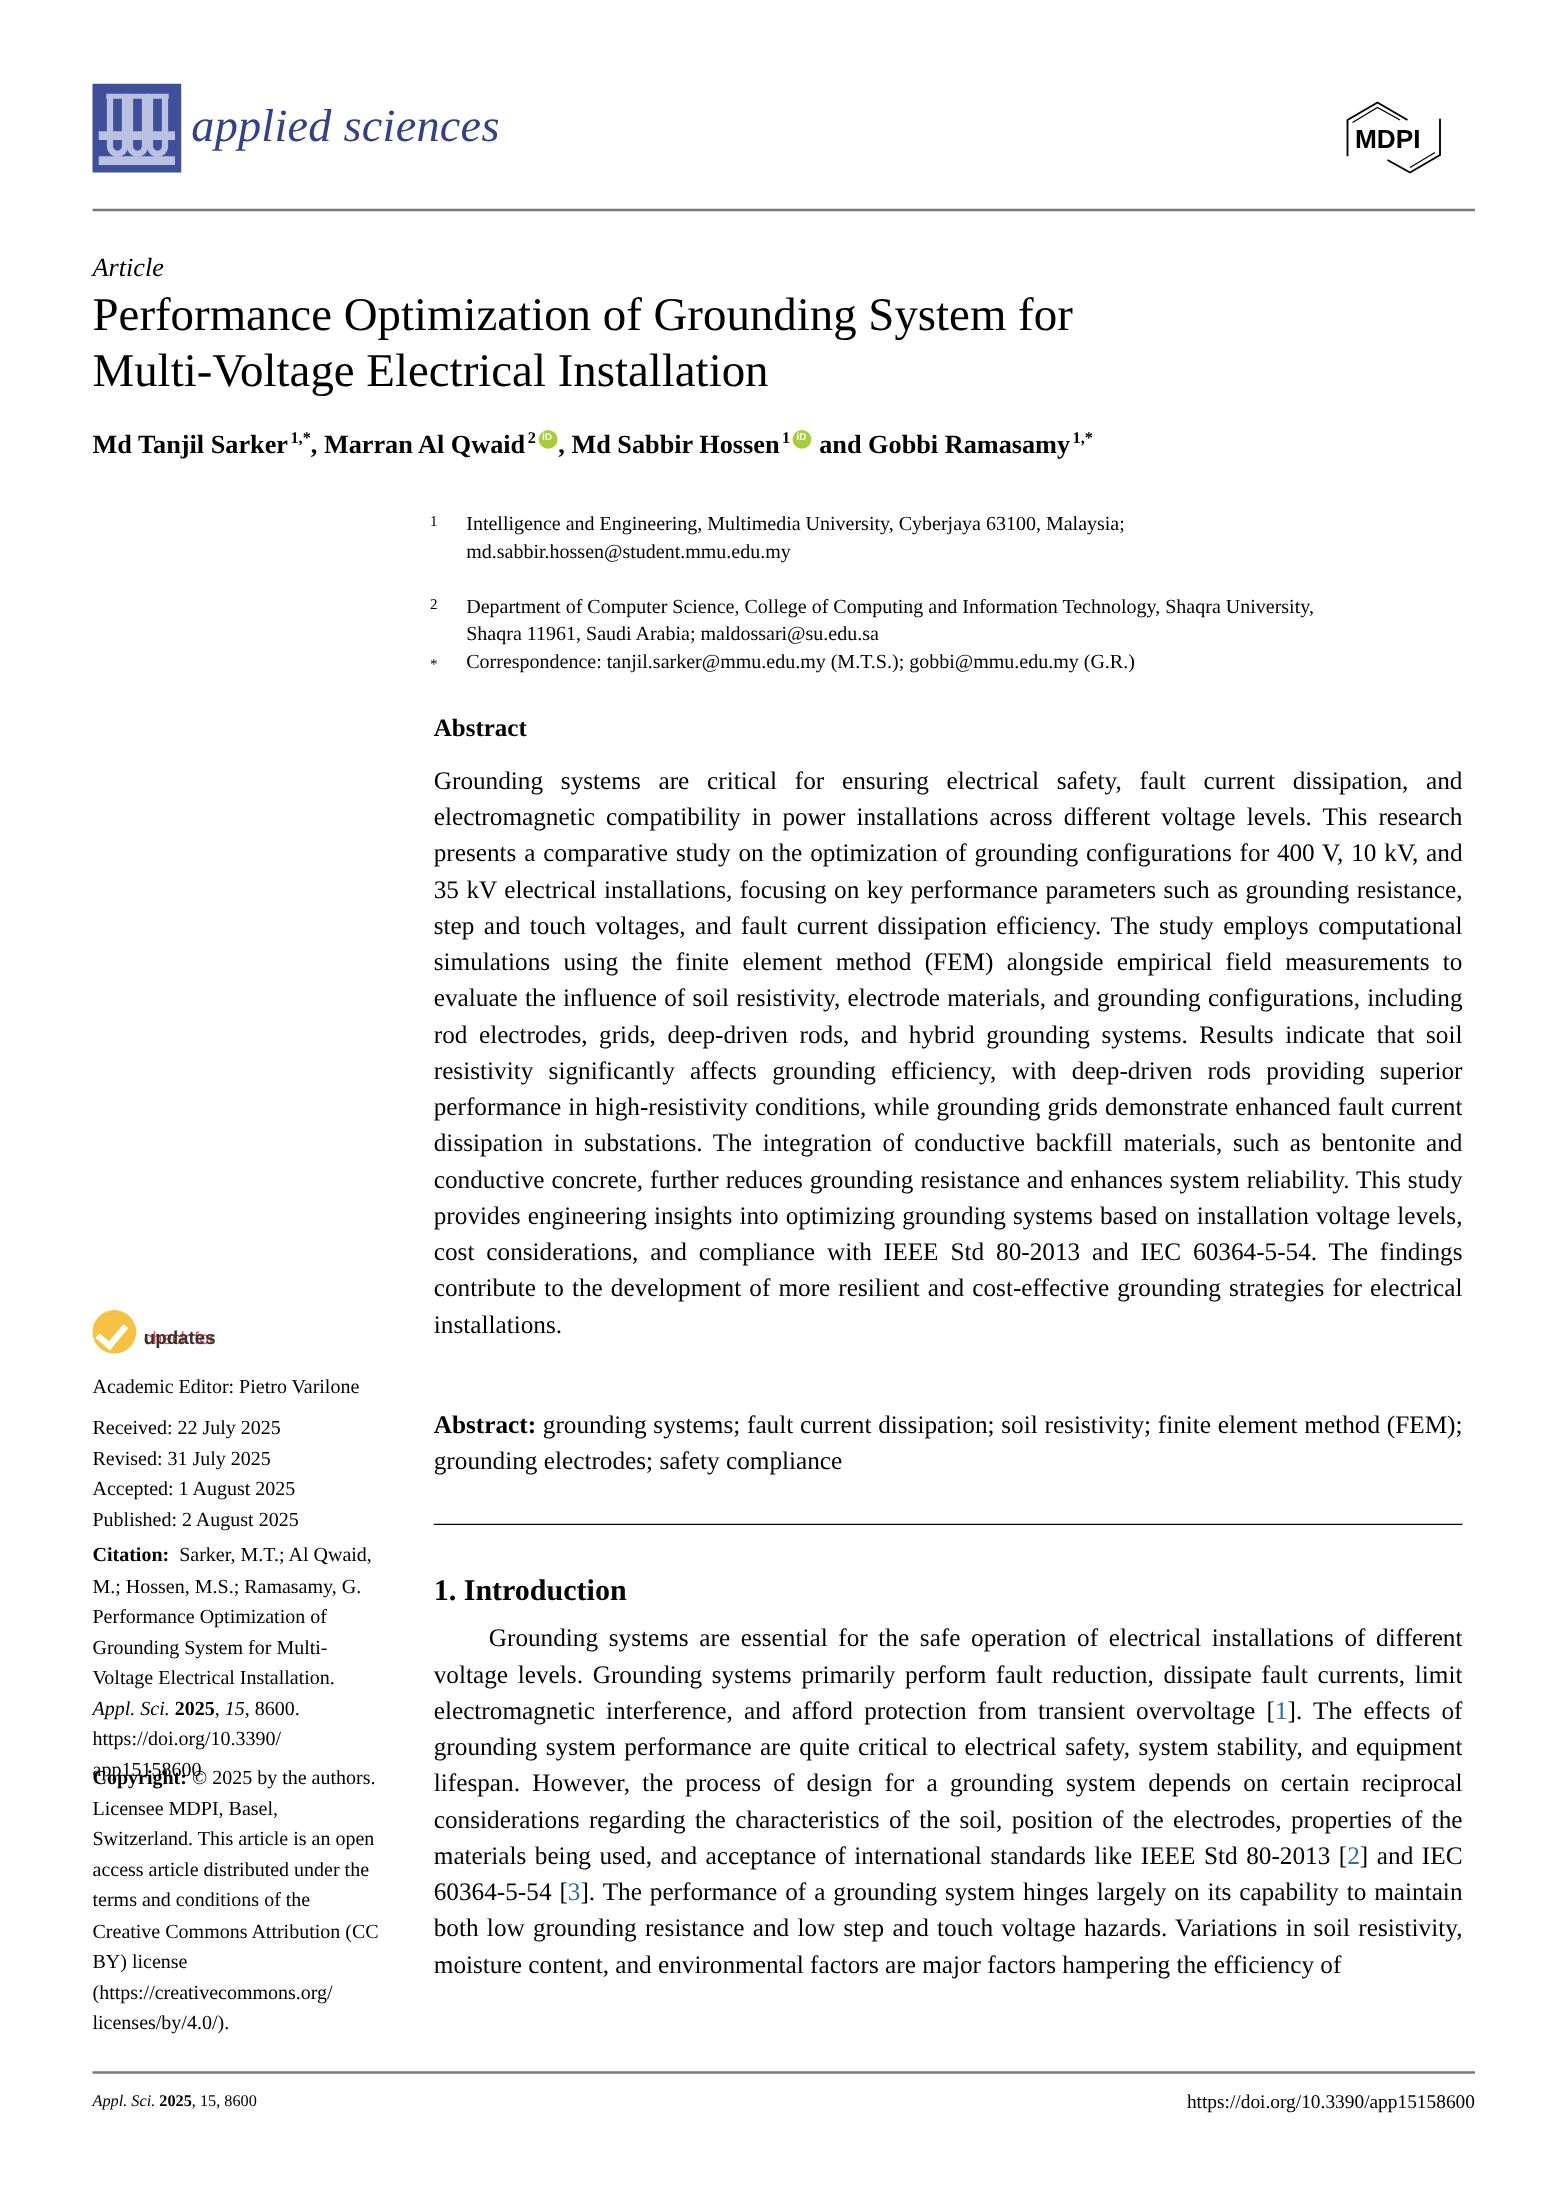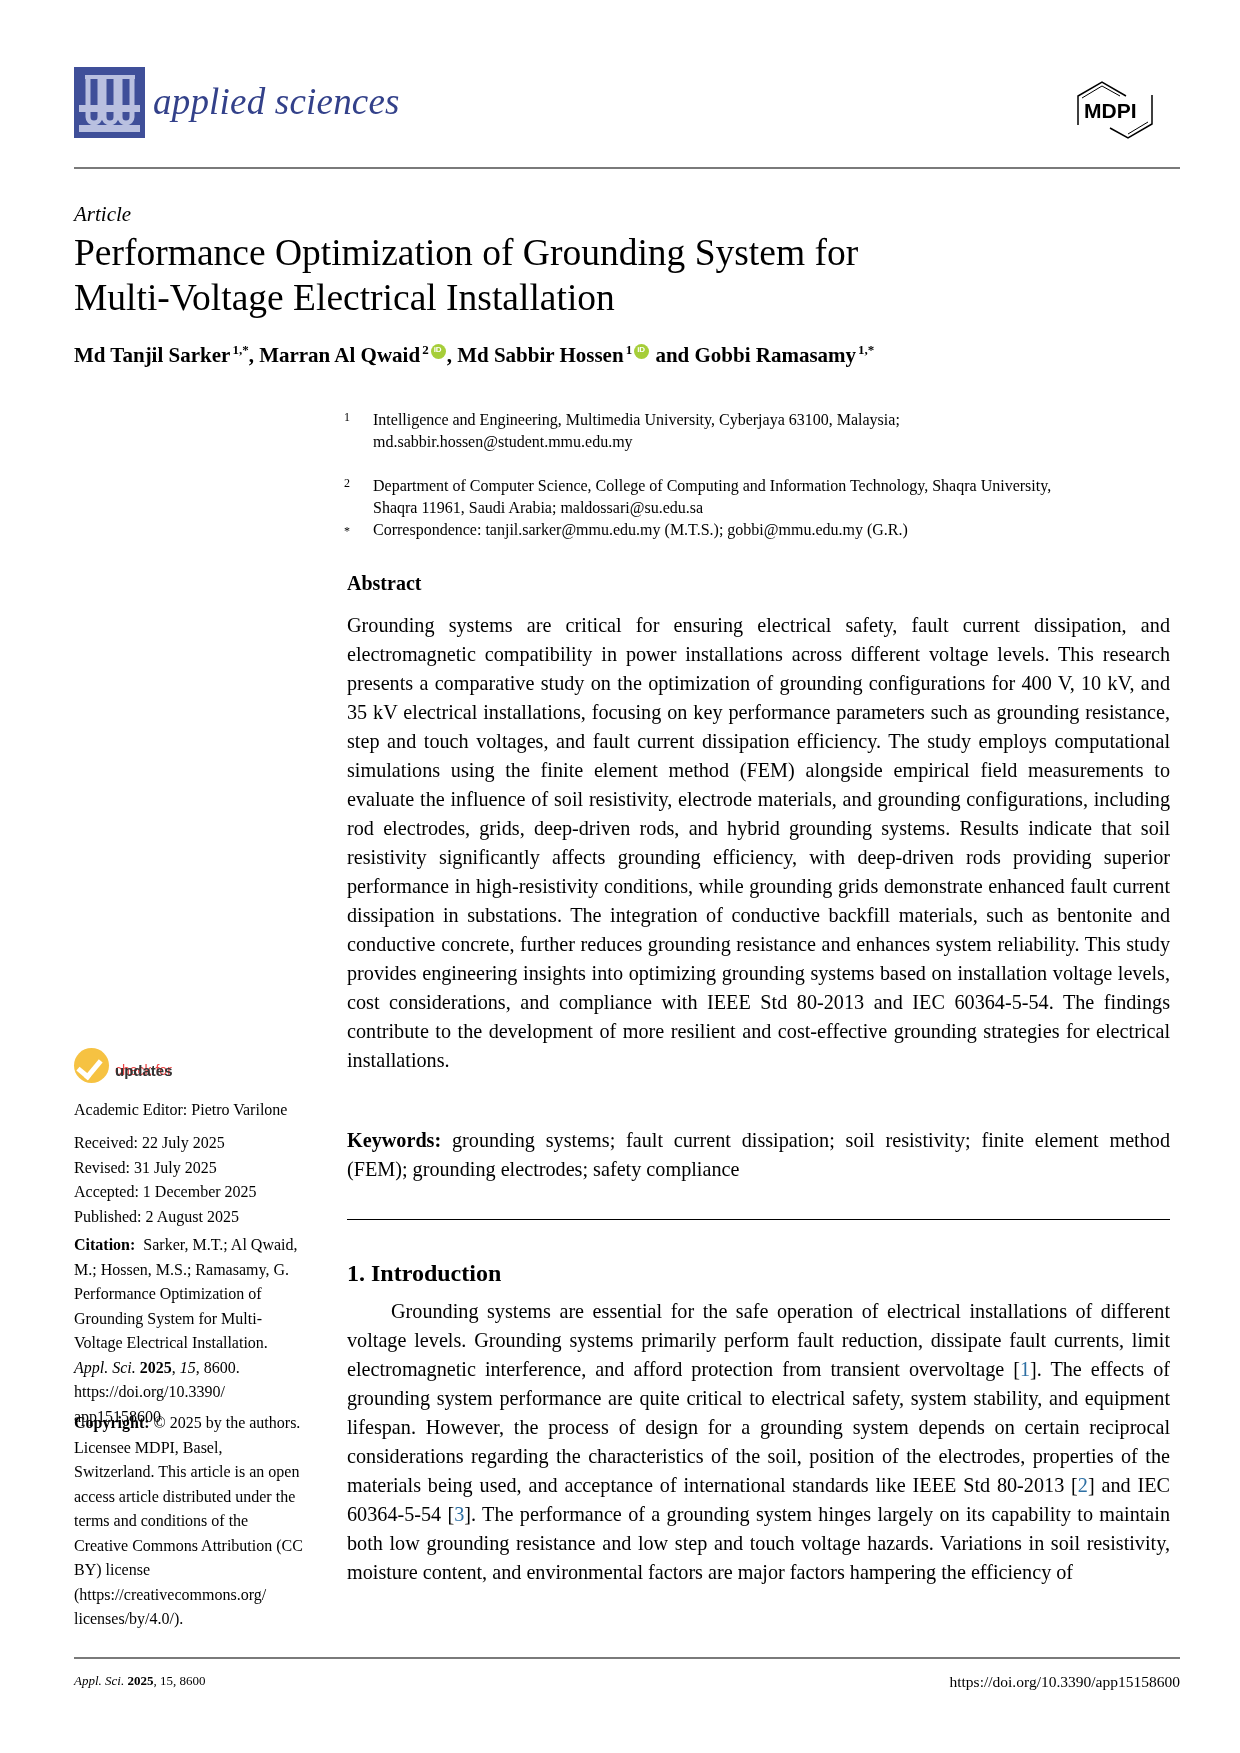--- a/index.html
+++ b/index.html
@@ -106,21 +106,21 @@
 </div>
 <div class="abs affil" style="top:519px;">
   <span class="mark" style="top:1px;">*</span>
   <span class="txt">Correspondence: tanjil.sarker@mmu.edu.my (M.T.S.); gobbi@mmu.edu.my (G.R.)</span>
 </div>
 
 <div class="abs abstract-heading">Abstract</div>
 <div class="abs abstract-body">Grounding systems are critical for ensuring electrical safety, fault current dissipation, and electromagnetic compatibility in power installations across different voltage levels. This research presents a comparative study on the optimization of grounding configurations for 400 V, 10 kV, and 35 kV electrical installations, focusing on key performance parameters such as grounding resistance, step and touch voltages, and fault current dissipation efficiency. The study employs computational simulations using the finite element method (FEM) alongside empirical field measurements to evaluate the influence of soil resistivity, electrode materials, and grounding configurations, including rod electrodes, grids, deep-driven rods, and hybrid grounding systems.  Results indicate that soil resistivity significantly affects grounding efficiency, with deep-driven rods providing superior performance in high-resistivity conditions, while grounding grids demonstrate enhanced fault current dissipation in substations. The integration of conductive backfill materials, such as bentonite and conductive concrete, further reduces grounding resistance and enhances system reliability.  This study provides engineering insights into optimizing grounding systems based on installation voltage levels, cost considerations, and compliance with IEEE Std 80-2013 and IEC 60364-5-54. The findings contribute to the development of more resilient and cost-effective grounding strategies for electrical installations.</div>
 
 <div class="abs keywords">
-  <b>Keywords:</b>
+  <b>Abstract:</b>
   <span>grounding systems; fault current dissipation; soil resistivity; finite element method (FEM); grounding electrodes; safety compliance</span>
 </div>
 <div class="abs kw-rule"></div>
 
 <div class="abs intro-heading">1. Introduction</div>
 <div class="abs intro-body">
   <p><span>Grounding systems are essential for the safe operation of electrical installations of different voltage levels. Grounding systems primarily perform fault reduction, dissipate fault currents, limit electromagnetic interference, and afford protection from transient overvoltage </span><span>[</span><span class="ref">1</span><span>]. The effects of grounding system performance are quite critical to electrical safety, system stability, and equipment lifespan.  However, the process of design for a grounding system depends on certain reciprocal considerations regarding the characteristics of the soil, position of the electrodes, properties of the materials being used, and acceptance of international standards like IEEE Std 80-2013 [</span><span class="ref">2</span><span>] and IEC 60364-5-54 [</span><span class="ref">3</span><span>]. The performance of a grounding system hinges largely on its capability to maintain both low grounding resistance and low step and touch voltage hazards. Variations in soil resistivity, moisture content, and environmental factors are major factors hampering the efficiency of</span></p>
 </div>
 
 <div class="abs check-updates">
@@ -128,21 +128,21 @@
       <div class="cu-check"></div>
     </div>
   <div class="cu-text1">check for</div>
   <div class="cu-text2">updates</div>
 </div>
 
 <div class="abs side" style="top:1098px;">Academic Editor: Pietro Varilone</div>
 <div class="abs side" style="top:1131px;">
   <div>Received: 22 July 2025</div>
   <div>Revised: 31 July 2025</div>
-  <div>Accepted: 1 December 2025</div>
+  <div>Accepted: 1 August 2025</div>
   <div>Published: 2 August 2025</div>
 </div>
 <div class="abs side" style="top:1233px;">
   <b>Citation:</b>&nbsp;&nbsp;<span>Sarker, M.T.; Al Qwaid, M.; Hossen, M.S.; Ramasamy, G. Performance Optimization of Grounding System for Multi-Voltage Electrical Installation.</span>
   <i>Appl. Sci.</i>
   <b>2025</b>,
   <i>15</i><span>, 8600.  https://doi.org/10.3390/ app15158600</span>
 </div>
 <div class="abs side" style="top:1411px;">
   <b>Copyright:</b>

